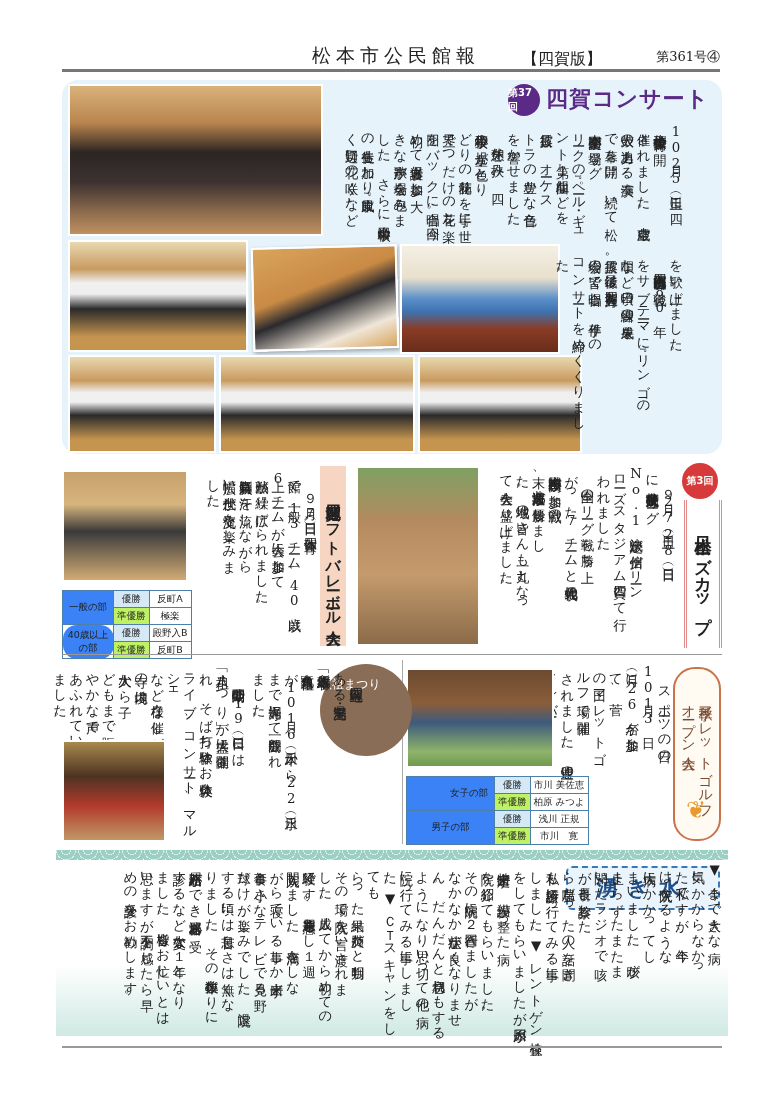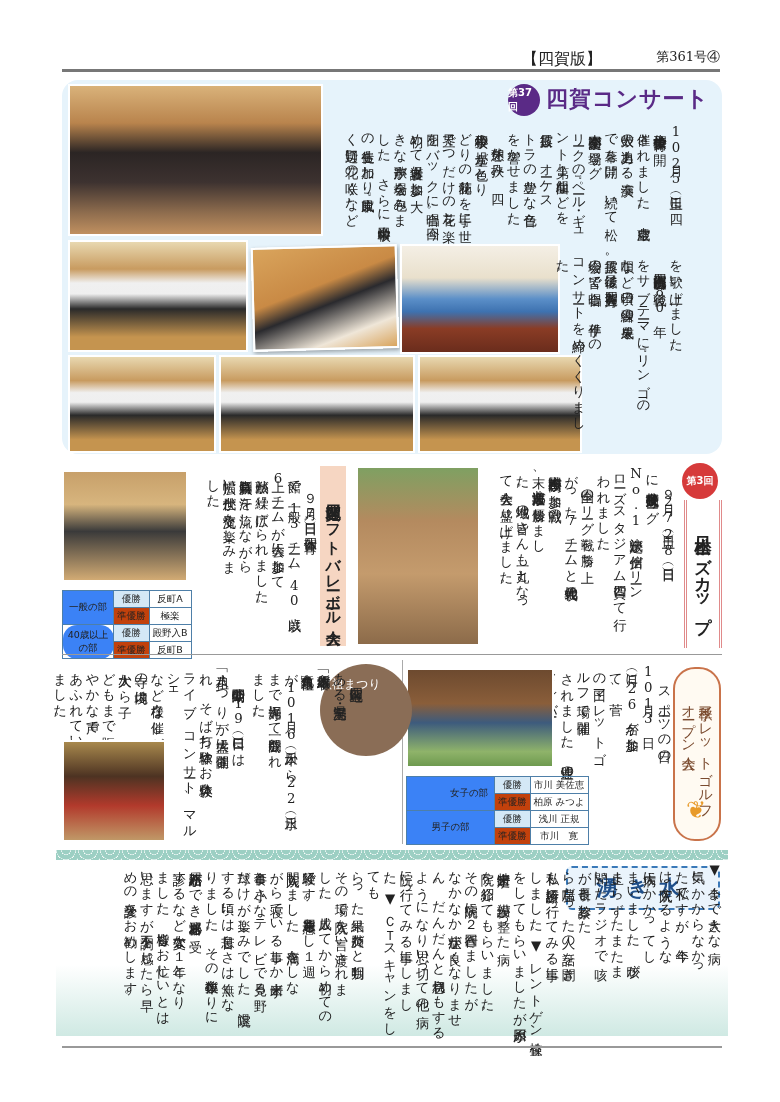--- a/index.html
+++ b/index.html
@@ -39,40 +39,41 @@
 
   
   .rose-badge{left:682px;top:463px;width:36px;height:36px;border-radius:50%;background:#d63a3a;color:#fff;font-size:10px;display:flex;align-items:center;justify-content:center;font-weight:bold;}
   .rose-title{left:684px;top:500px;width:32px;height:148px;border-left:3px double #e08a8a;border-right:3px double #e08a8a;font-size:17px;font-weight:bold;}
 
   .softball-title{left:320px;top:466px;width:26px;height:180px;background:#f6d6c2;font-size:15px;font-weight:bold;}
 
   table.res{border-collapse:collapse;font-family:"DejaVu Sans",sans-serif;font-size:9.5px;}
   table.res td{border:1px solid #4e7fa8;padding:1px 3px;text-align:center;height:14px;}
   table.res td.cat{background:#3b82f6;}
-  table.res td.rank{background:#c2410c;}
+  table.res td.rank{background:#bef264;}
   table.res td.rank.win{background:#d4e8f6;}
 
   .mallet-title{left:673px;top:667px;width:44px;height:170px;border:2px solid #c9734a;border-radius:22px;font-size:14px;color:#7a4a2e;background:#fffaf2;}
   .leaf{left:686px;top:796px;color:#e89a2a;font-size:24px;}
 
   .yaso-circle{left:320px;top:664px;width:92px;height:92px;border-radius:50%;background:#8a6d56;color:#fff;text-align:left;}
   .yaso-circle .l1{font-size:12px;margin-top:12px;}
   .yaso-circle .l2{font-size:19px;font-weight:bold;line-height:24px;}
 
   
   .waki-band{left:56px;top:858px;width:672px;height:178px;background:linear-gradient(180deg,#ffffff 0%,#ffffff 60%,#cfe9e3 100%);}
   .waki-waves{left:56px;top:850px;width:672px;height:10px;background:repeating-radial-gradient(circle at 10px 0px,#9ccfc3 0px,#9ccfc3 4px,transparent 5px);background-size:22px 10px;}
   .waki-title{left:566px;top:866px;width:150px;height:40px;border:2px dashed #3a79b8;background:#eaf4fc;border-radius:6px;font-size:21px;font-weight:bold;color:#1f4f8a;display:flex;align-items:center;justify-content:center;letter-spacing:10px;}
   .bottom-rule{left:62px;top:1046px;width:660px;height:2px;background:#999;}
 </style>
 </head>
 <body>
 
 <div class="abs hdr">
+  <span class="title">松本市公民館報</span>
   <span class="ed">【四賀版】</span>
   <span class="num">第361号④</span>
 </div>
 <div class="abs hdr-rule"></div>
 
 <div class="abs concert"></div>
 <div class="abs photo orch" style="left:68px;top:84px;width:255px;height:152px;"></div>
 <div class="abs photo choir" style="left:68px;top:240px;width:180px;height:112px;"></div>
 <div class="abs photo cond" style="left:252px;top:246px;width:146px;height:104px;"></div>
 <div class="abs photo taiko" style="left:400px;top:244px;width:160px;height:110px;"></div>

